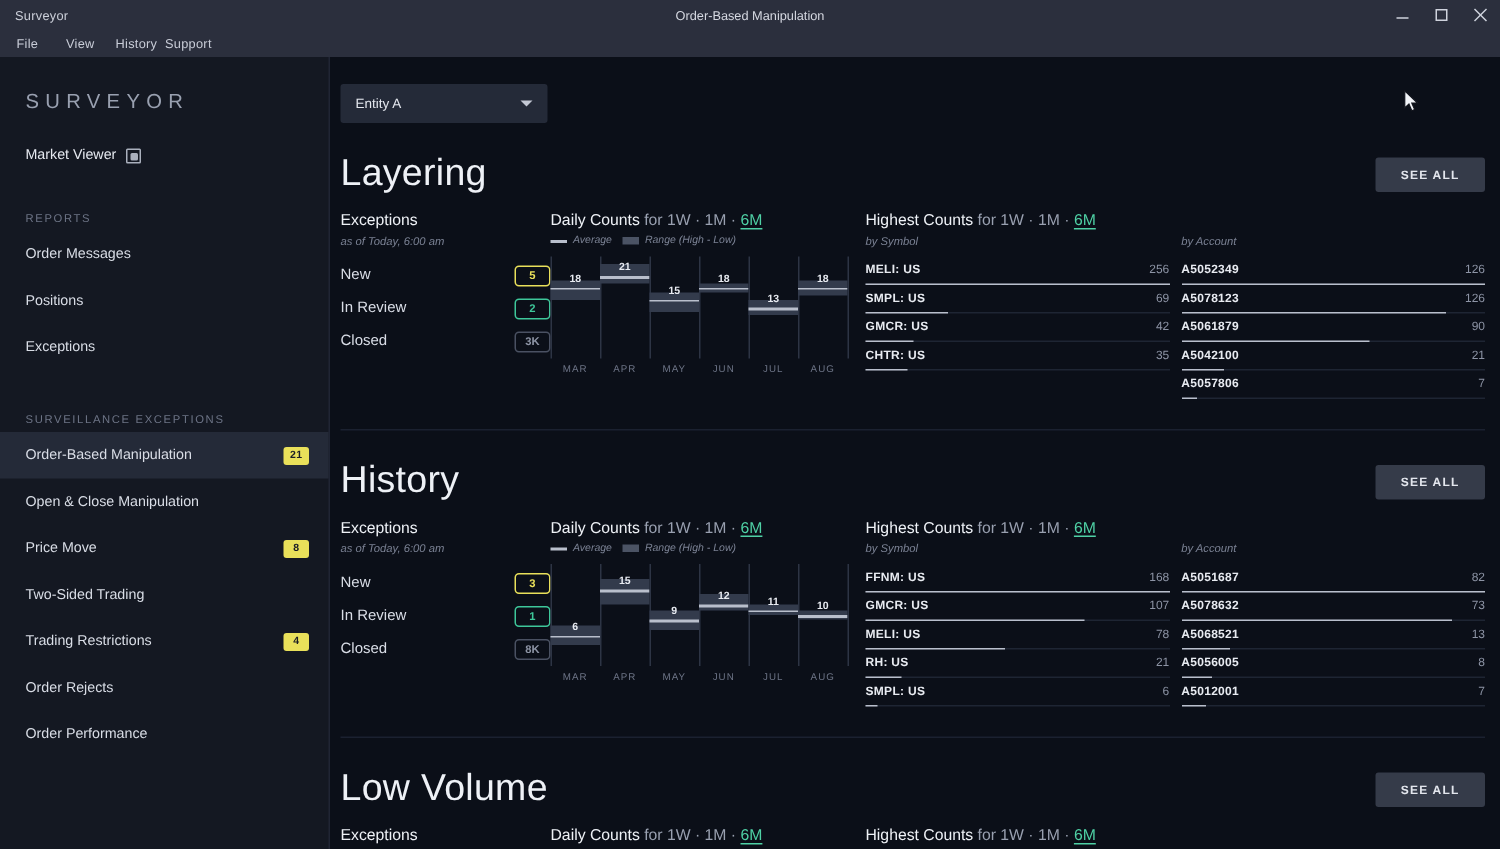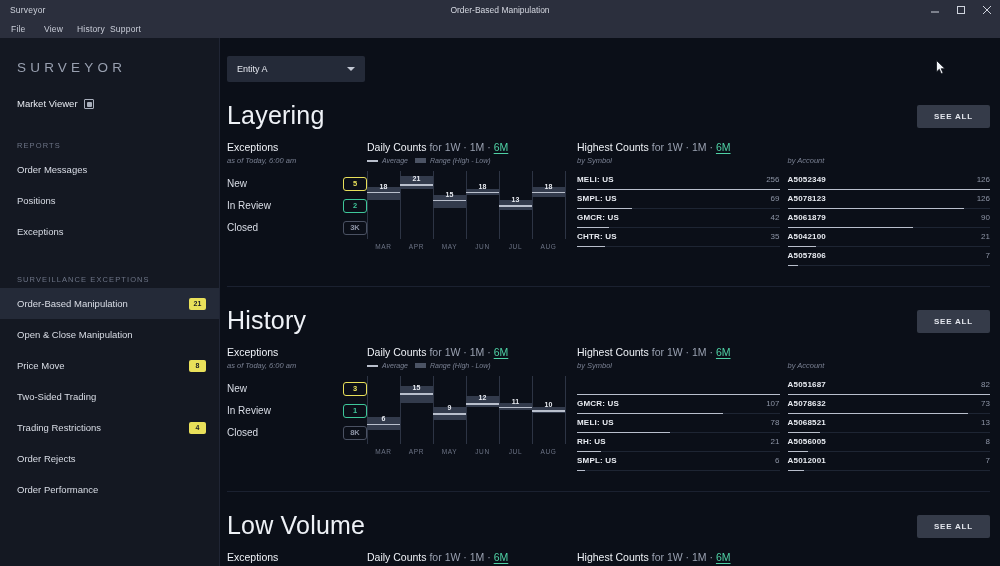--- a/index.html
+++ b/index.html
@@ -532,20 +532,24 @@
                 </div>
               </div>
             </div>
             <div class="panel-highest">
               <div class="panel-title"><span>Highest Counts</span> <span class="muted">for</span> <span class="muted">1W</span><span class="muted"> · </span><span class="muted">1M</span><span class="muted"> · </span><span class="link">6M</span></div>
               <div class="hc-wrap">
                 <div class="hc-col">
                   <div class="hc-head-sub">by Symbol</div>
                   <div class="hc-rows">
                     <div class="hc-row">
+                      <div class="hc-line">
+                        <span class="hc-name">FFNM: US</span>
+                        <span class="hc-val">168</span>
+                      </div>
                       <div class="hc-track"></div>
                       <div class="hc-fill" style="width:100%"></div>
                     </div>
                     <div class="hc-row">
                       <div class="hc-line">
                         <span class="hc-name">GMCR: US</span>
                         <span class="hc-val">107</span>
                       </div>
                       <div class="hc-track"></div>
                       <div class="hc-fill" style="width:72%"></div>

